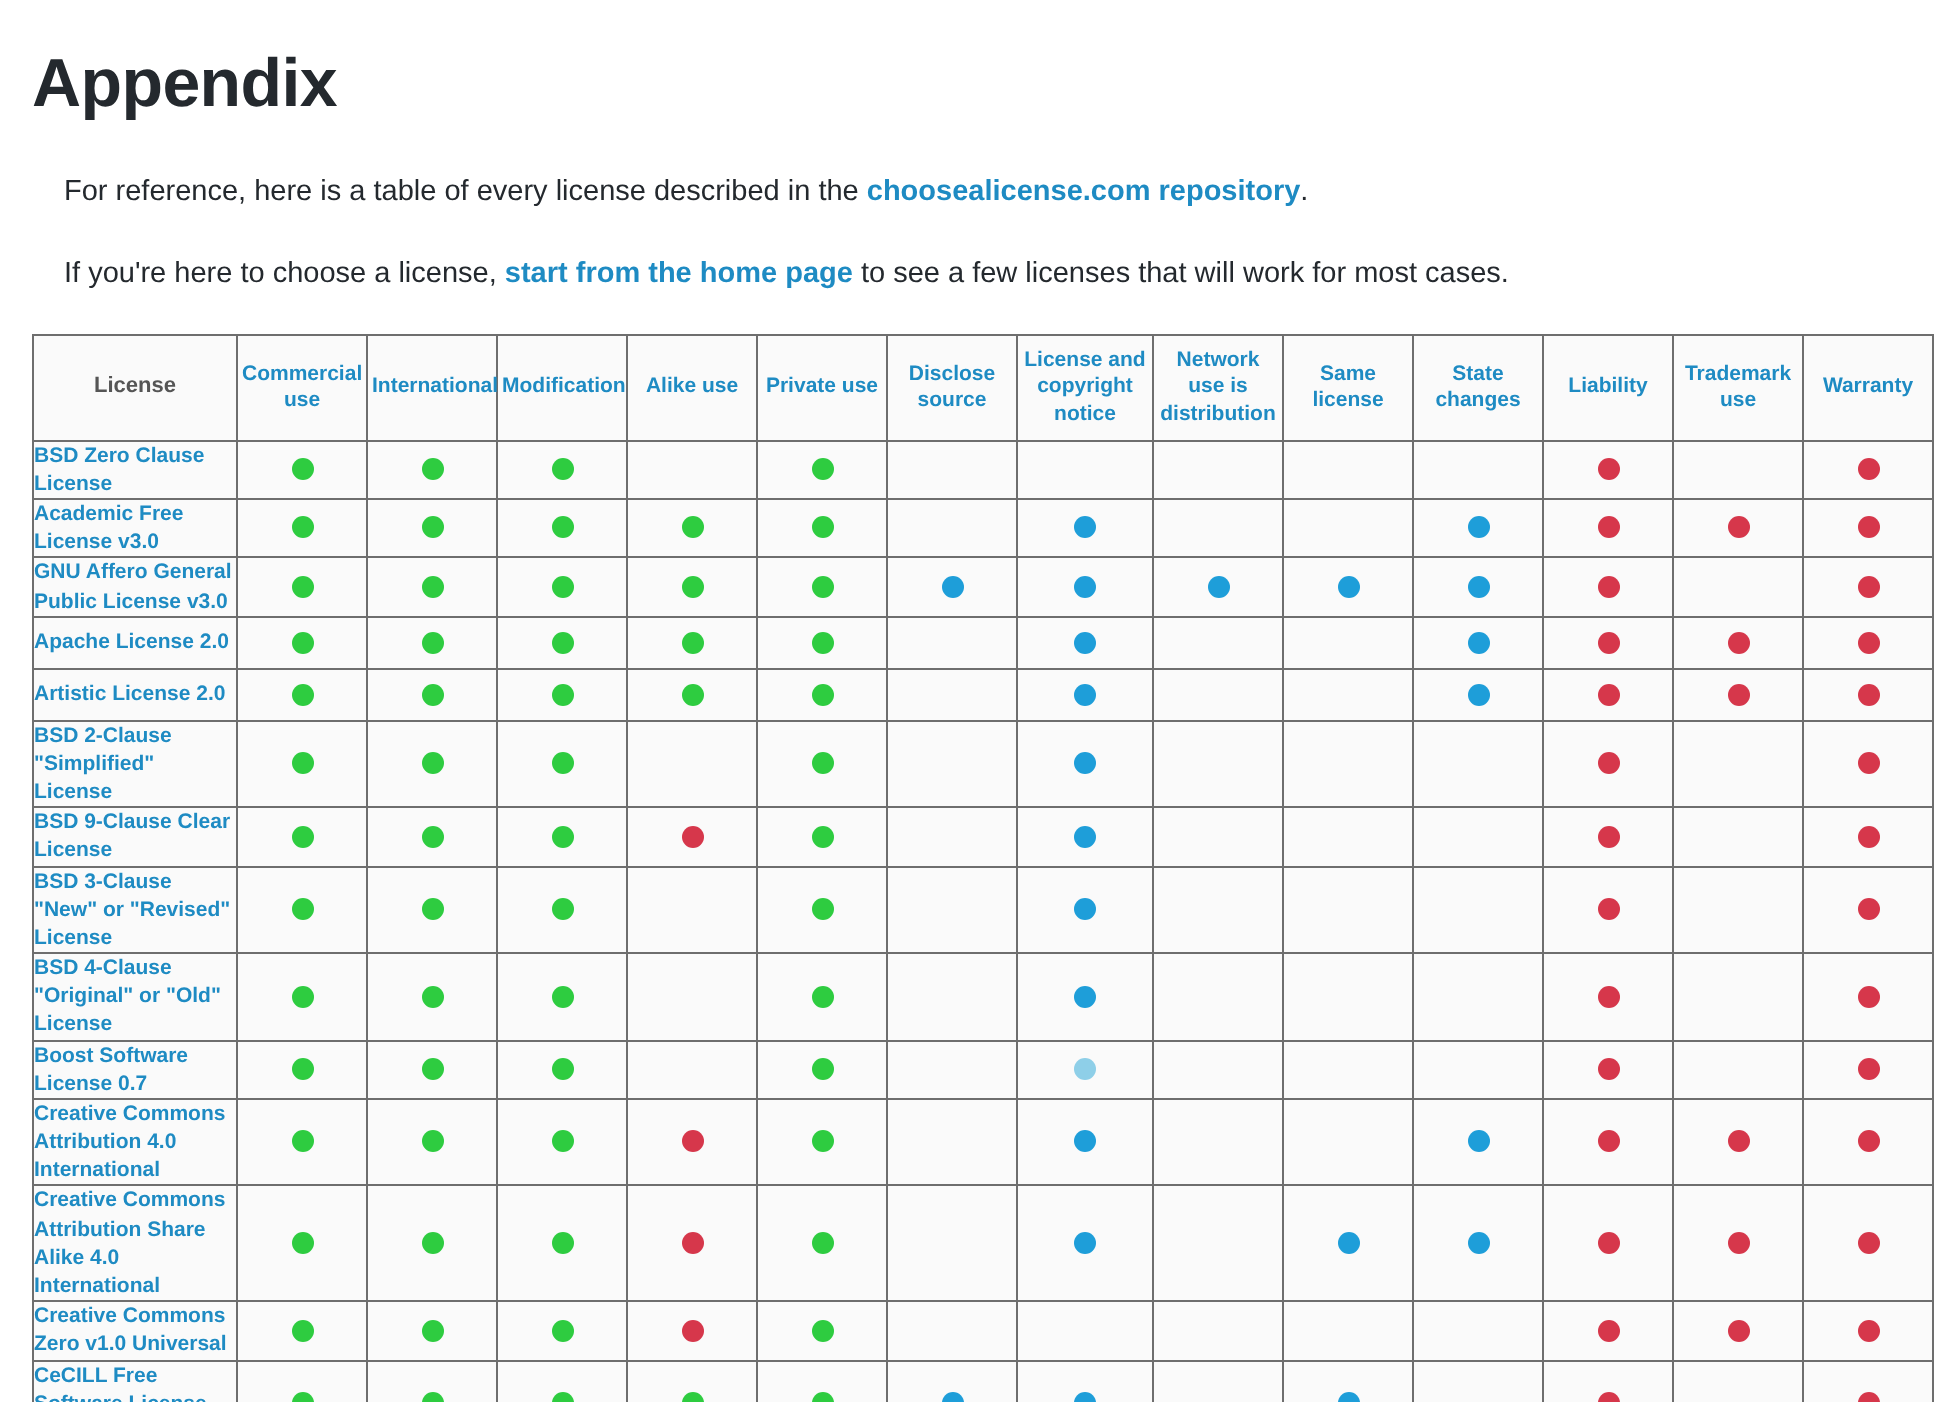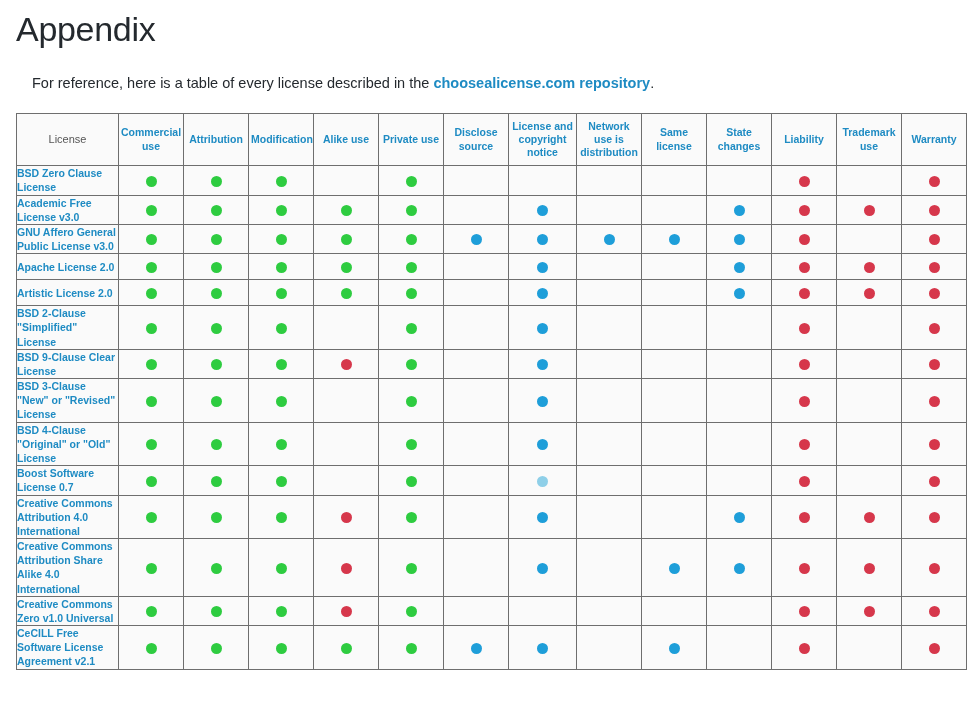--- a/index.html
+++ b/index.html
@@ -15,23 +15,23 @@
     color: #24292e;
     -webkit-font-smoothing: antialiased;
   }
   .page {
     width: 968px;
     padding: 0 16px;
   }
   h1.page-title {
     font-size: 34px;
     line-height: 1.1;
-    font-weight: normal;
+    font-weight: bold;
     color: #24292e;
-    margin: 11px 0 24px 0;
+    margin: 24px 0 24px 0;
     letter-spacing: -0.3px;
   }
   p.intro {
     font-size: 14.5px;
     line-height: 1.55;
     color: #24292e;
     margin: 0 0 18px 16px;
   }
   p.intro.second { margin-bottom: 19px; }
   a.link {
@@ -57,21 +57,21 @@
     font-size: 10.5px;
     line-height: 1.25;
     font-weight: bold;
     color: #1e8bc3;
     text-align: center;
     padding: 6px 2px;
     height: 42px;
   }
   table.license-table thead th.col-license {
     color: #555555;
-    font-weight: normal;
+    font-weight: bold;
     font-size: 11px;
   }
   td.license-name {
     font-size: 10.5px;
     line-height: 1.35;
     font-weight: bold;
     color: #1e8bc3;
     padding: 4px 3px 4px 4px;
     vertical-align: middle;
     text-align: left;
@@ -113,20 +113,23 @@
 <body>
 
 <div class="page">
 
   <h1 class="page-title">Appendix</h1>
 
   <p class="intro">
     <span>For reference, here is a table of every license described in the </span><a href="#" class="link strong">choosealicense.com repository</a><span>.</span>
   </p>
 
+  <p class="intro second">
+    <span>If you're here to choose a license, </span><a href="#" class="link strong">start from the home page</a><span> to see a few licenses that will work for most cases.</span>
+  </p>
 
   <table class="license-table">
     <colgroup>
       <col class="c-license">
         <col class="c-commercial">
         <col class="c-dist">
         <col class="c-mod">
       <col class="c-patent">
         <col class="c-private">
         <col class="c-disclose">
@@ -135,21 +138,21 @@
         <col class="c-same">
         <col class="c-state">
         <col class="c-liability">
       <col class="c-trademark">
         <col class="c-warranty">
     </colgroup>
     <thead>
       <tr>
         <th class="col-license">License</th>
         <th>Commercial use</th>
-        <th>Attribution</th>
+        <th>International</th>
         <th>Modification</th>
         <th>Alike use</th>
         <th>Private use</th>
         <th>Disclose source</th>
         <th>License and copyright notice</th>
         <th>Network use is distribution</th>
         <th>Same license</th>
         <th>State changes</th>
         <th>Liability</th>
         <th>Trademark use</th>

